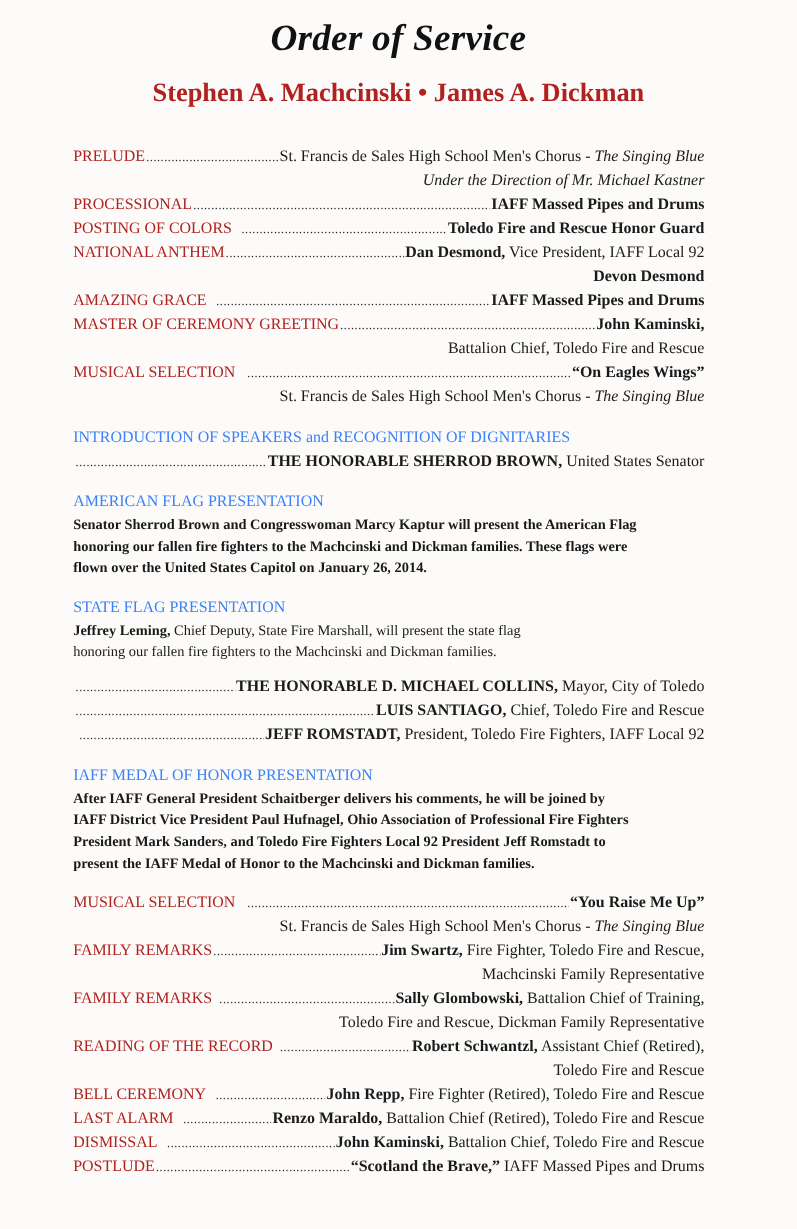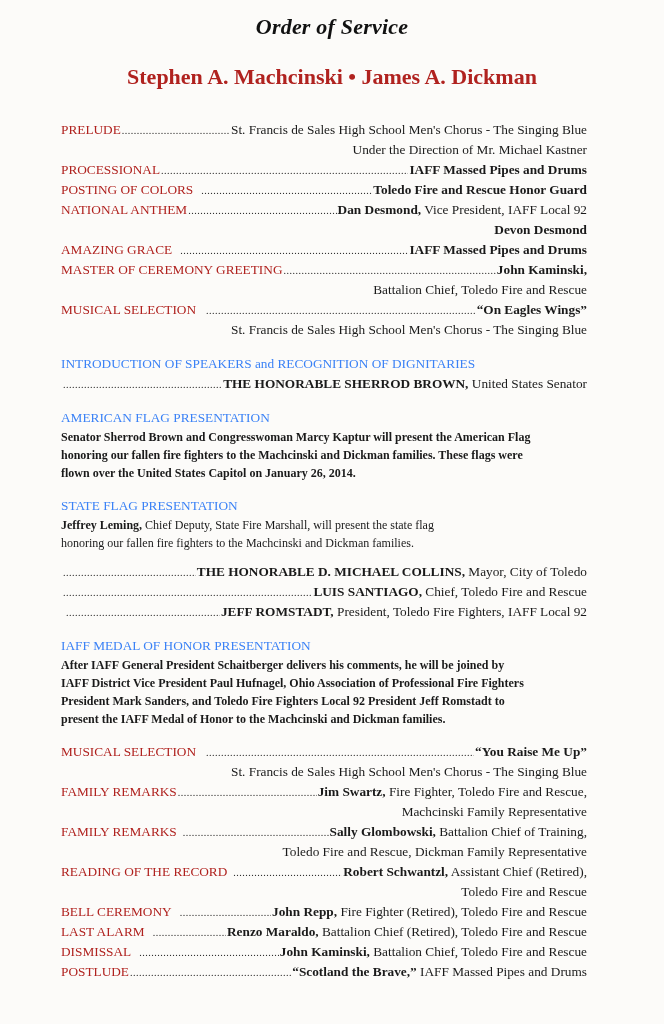--- a/index.html
+++ b/index.html
@@ -7,40 +7,40 @@
     width: 664px; height: 1024px; overflow: hidden;
     background: #fcfbf9;
     font-family: "Liberation Serif", "DejaVu Serif", serif;
     color: #1a1a1a;
     position: relative;
   }
   .page { position: absolute; left: 0; top: 0; width: 664px; height: 1024px; }
   .title {
     position: absolute; left: 0; width: 664px; top: 14px;
     text-align: center; font-style: italic; font-weight: bold;
-    font-size: 22px; color: #111; letter-spacing: 0.2px;
+    font-size: 31px; color: #111; letter-spacing: 0.2px;
   }
   .subtitle {
     position: absolute; left: 0; width: 664px; top: 64px;
     text-align: center; font-weight: bold; font-size: 22px; color: #b0221f;
   }
   .content { position: absolute; left: 61px; width: 526px; top: 120px; font-size: 13.3px; }
   .row { display: flex; align-items: baseline; height: 20px; line-height: 20px; white-space: nowrap; }
   .lbl { color: #b0221f; flex: 0 0 auto; }
   .dots {
     flex: 1 1 auto; overflow: hidden; margin: 0 1px;
     color: #222; letter-spacing: 0.5px;
   }
   .dots::before {
     content: "....................................................................................................................................................................................................................";
     font-size: 10px;
   }
   .val { flex: 0 0 auto; text-align: right; }
   .b { font-weight: bold; }
-  .i { }
+  .i { font-style: italic; }
   .cont { text-align: right; height: 20px; line-height: 20px; white-space: nowrap; }
   .sec-head { color: #3b82f6; font-size: 13.3px; height: 20px; line-height: 20px; }
   .para { font-size: 12px; line-height: 18px; }
   .gap { height: 14px; }
   .gap2 { height: 10px; }
 </style>
 </head>
 <body>
 
 <div class="page">

